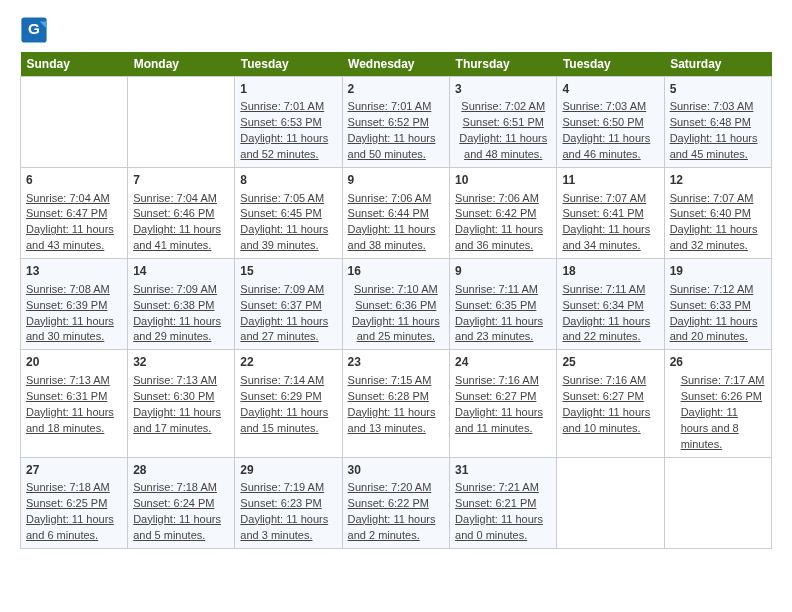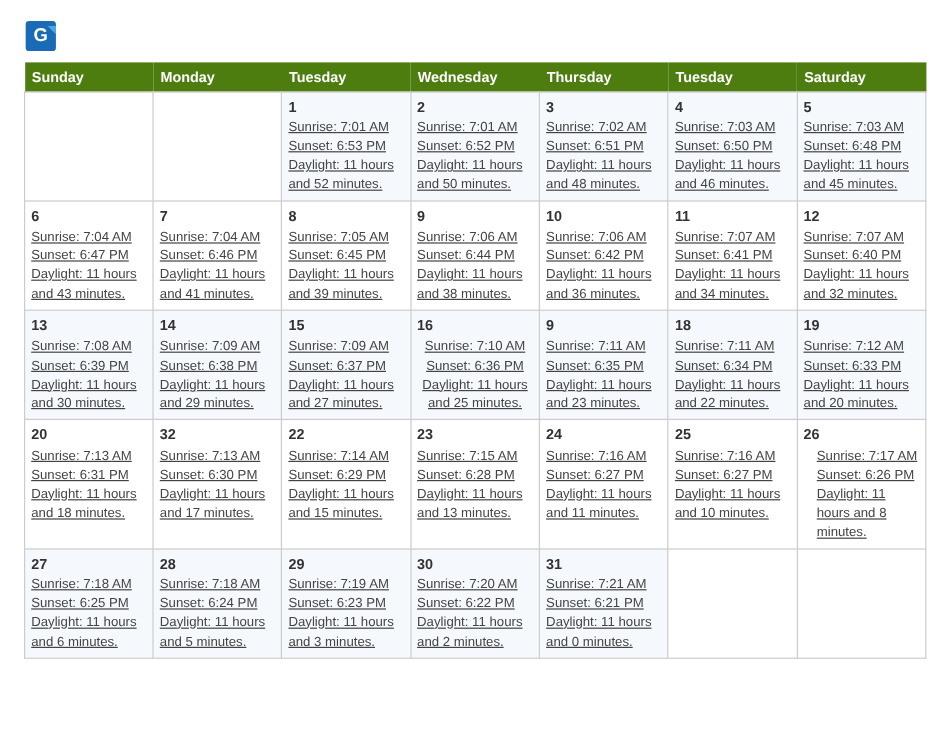--- a/index.html
+++ b/index.html
@@ -136,21 +136,21 @@
 Daylight: 11 hours and 52 minutes.</div>
         </td>
         <td>
           <span class="day-num">2</span>
           <div class="day-detail" style="white-space: pre-line;">Sunrise: 7:01 AM
 Sunset: 6:52 PM
 Daylight: 11 hours and 50 minutes.</div>
         </td>
         <td>
           <span class="day-num">3</span>
-          <div class="day-detail" style="white-space: pre-line;">Sunrise: 7:02 AM
+          <div class="day-detail" style="white-space: pre-line; text-align: center;">Sunrise: 7:02 AM
 Sunset: 6:51 PM
 Daylight: 11 hours and 48 minutes.</div>
         </td>
         <td>
           <span class="day-num">4</span>
           <div class="day-detail" style="white-space: pre-line;">Sunrise: 7:03 AM
 Sunset: 6:50 PM
 Daylight: 11 hours and 46 minutes.</div>
         </td>
         <td>

